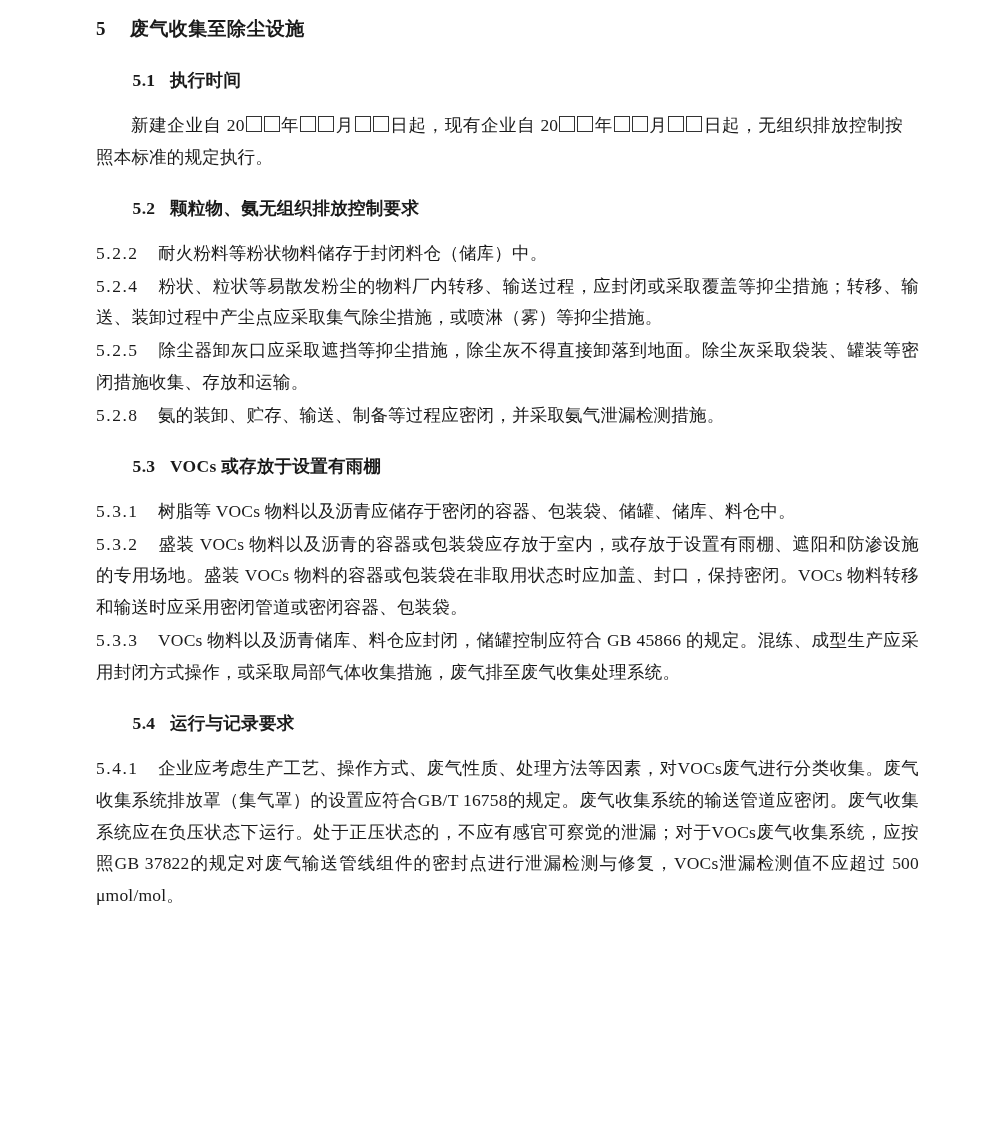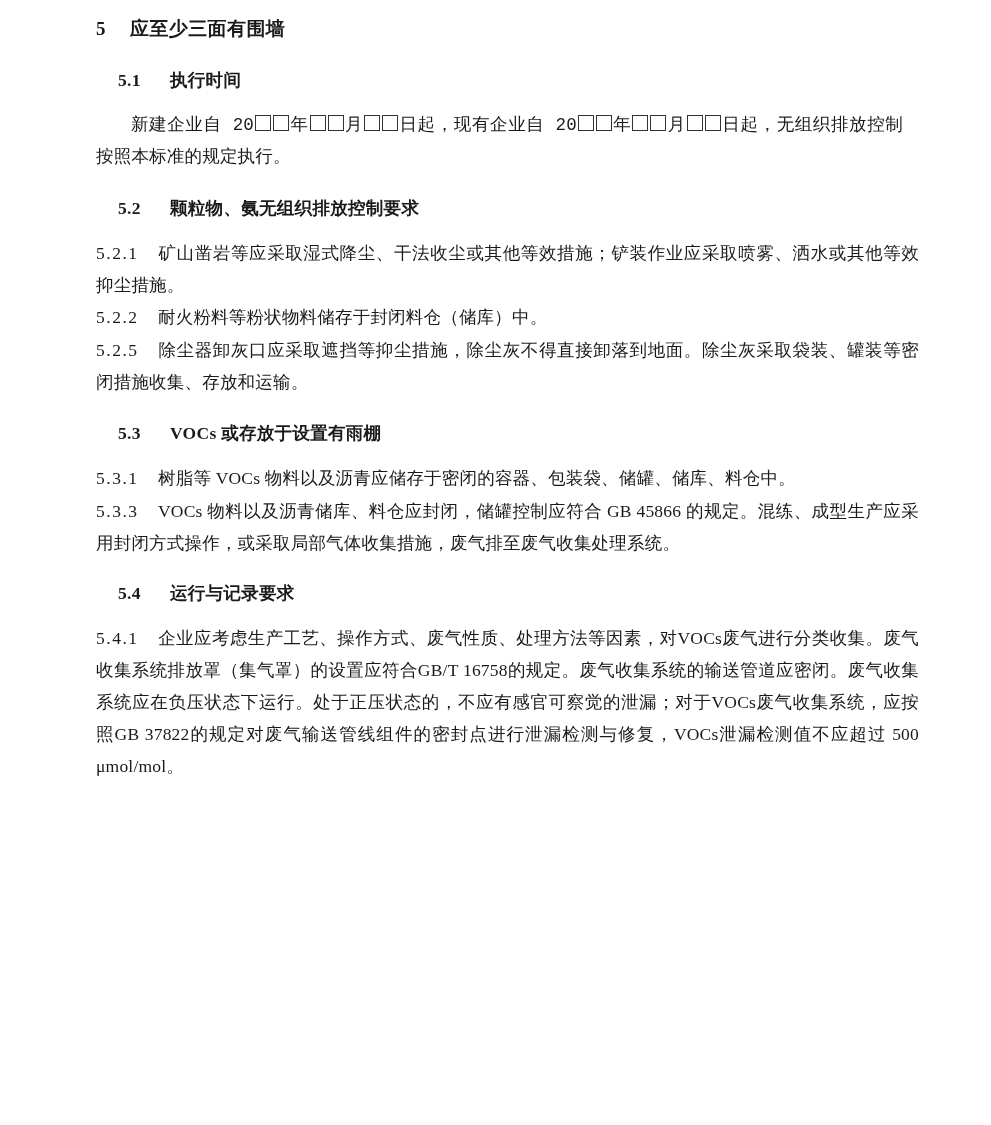--- a/index.html
+++ b/index.html
@@ -35,28 +35,28 @@
   .h2 {
     font-size: 17.5px;
     font-weight: bold;
     margin: 22px 0 18px 0;
     padding-left: 22px;
     letter-spacing: 0.3px;
   }
   .h2 .num {
     display: inline-block;
     width: 52px;
+    text-align: center;
   }
   .para {
     font-size: 17.5px;
     line-height: 1.82;
     text-align: justify;
     margin: 0 16px 2px 0;
     letter-spacing: 0.2px;
-    font-family: Liberation Mono, monospace;
   }
   .indent {
     text-indent: 2em;
   }
   .clause {
     font-size: 17.5px;
     line-height: 1.82;
     text-align: justify;
     margin: 0 0 1px 0;
     letter-spacing: 0.2px;
@@ -77,39 +77,41 @@
   .blk {
     margin-bottom: 4px;
   }
 </style>
 </head>
 <body>
 
 <div class="page">
 
   <div class="h1">
-    <span class="num">5</span><span>应至少三面有围墙</span>
+    <span class="num">5</span><span>废气收集至除尘设施</span>
   </div>
 
   <div class="h2">
     <span class="num">5.1</span><span>执行时间</span>
   </div>
   <p class="para indent blk"><span>新建企业自 20</span><span class="box"></span><span class="box"></span><span>年</span><span class="box"></span><span class="box"></span><span>月</span><span class="box"></span><span class="box"></span><span>日起，现有企业自 20</span><span class="box"></span><span class="box"></span><span>年</span><span class="box"></span><span class="box"></span><span>月</span><span class="box"></span><span class="box"></span><span>日起，无组织排放控制按照本标准的规定执行。</span></p>
 
   <div class="h2">
     <span class="num">5.2</span><span>颗粒物、氨无组织排放控制要求</span>
   </div>
-  <p class="clause"><span class="cnum">5.2.1</span><span>矿山凿岩等应采取湿式降尘、干法收尘或其他等效措施；铲装作业应采取喷雾、洒水或其他等效抑尘措施。</span></p>
   <p class="clause"><span class="cnum">5.2.2</span><span>耐火粉料等粉状物料储存于封闭料仓（储库）中。</span></p>
+  <p class="clause"><span class="cnum">5.2.4</span><span>粉状、粒状等易散发粉尘的物料厂内转移、输送过程，应封闭或采取覆盖等抑尘措施；转移、输送、装卸过程中产尘点应采取集气除尘措施，或喷淋（雾）等抑尘措施。</span></p>
   <p class="clause"><span class="cnum">5.2.5</span><span>除尘器卸灰口应采取遮挡等抑尘措施，除尘灰不得直接卸落到地面。除尘灰采取袋装、罐装等密闭措施收集、存放和运输。</span></p>
+  <p class="clause blk"><span class="cnum">5.2.8</span><span>氨的装卸、贮存、输送、制备等过程应密闭，并采取氨气泄漏检测措施。</span></p>
 
   <div class="h2">
     <span class="num">5.3</span><span>VOCs 或存放于设置有雨棚</span>
   </div>
   <p class="clause"><span class="cnum">5.3.1</span><span>树脂等 VOCs 物料以及沥青应储存于密闭的容器、包装袋、储罐、储库、料仓中。</span></p>
+  <p class="clause"><span class="cnum">5.3.2</span><span>盛装 VOCs 物料以及沥青的容器或包装袋应存放于室内，或存放于设置有雨棚、遮阳和防渗设施的专用场地。盛装 VOCs 物料的容器或包装袋在非取用状态时应加盖、封口，保持密闭。VOCs 物料转移和输送时应采用密闭管道或密闭容器、包装袋。</span></p>
   <p class="clause blk"><span class="cnum">5.3.3</span><span>VOCs 物料以及沥青储库、料仓应封闭，储罐控制应符合 GB 45866 的规定。混练、成型生产应采用封闭方式操作，或采取局部气体收集措施，废气排至废气收集处理系统。</span></p>
 
   <div class="h2">
     <span class="num">5.4</span><span>运行与记录要求</span>
   </div>
   <p class="clause"><span class="cnum">5.4.1</span><span>企业应考虑生产工艺、操作方式、废气性质、处理方法等因素，对VOCs废气进行分类收集。废气收集系统排放罩（集气罩）的设置应符合GB/T 16758的规定。废气收集系统的输送管道应密闭。废气收集系统应在负压状态下运行。处于正压状态的，不应有感官可察觉的泄漏；对于VOCs废气收集系统，应按照GB 37822的规定对废气输送管线组件的密封点进行泄漏检测与修复，VOCs泄漏检测值不应超过 500 μmol/mol。</span></p>
 
 </div>
 
 </body></html>

